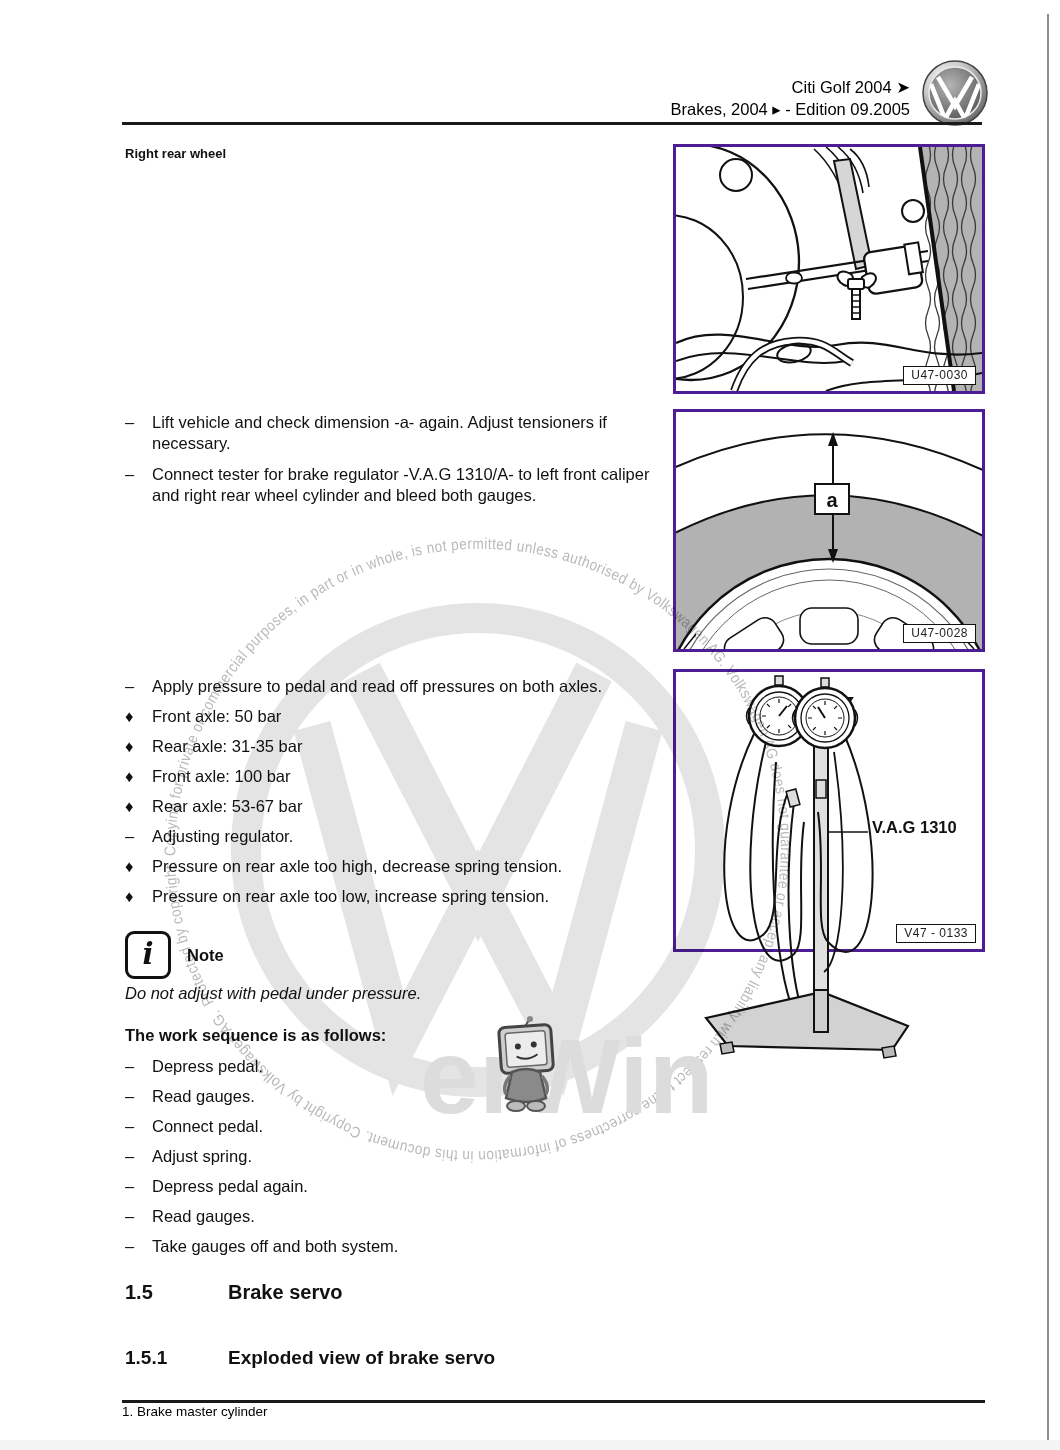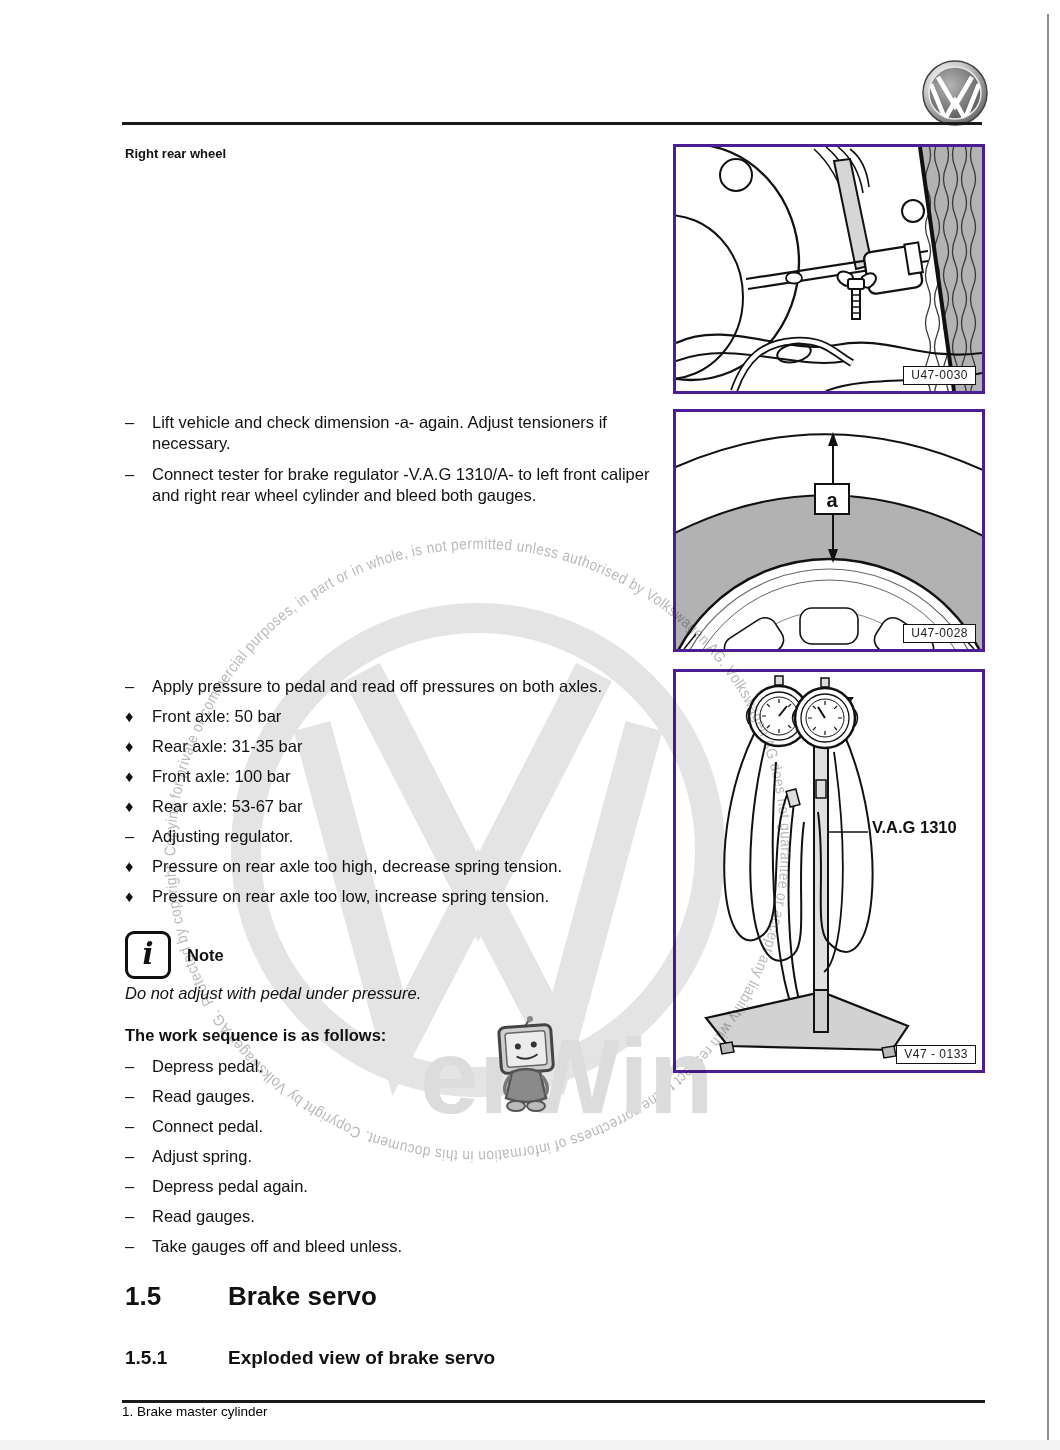--- a/index.html
+++ b/index.html
@@ -25,40 +25,44 @@
   .li.tight{margin-bottom:9px;}
   .note-row{position:absolute;top:931px;left:125px;display:flex;align-items:center;gap:16px;}
   .note-icon{width:40px;height:40px;border:3px solid #111;border-radius:9px;display:flex;
              align-items:center;justify-content:center;font-family:"DejaVu Serif",serif;
              font-style:italic;font-weight:bold;font-size:29px;padding-bottom:2px;}
   .note-label{font-size:16.5px;font-weight:bold;}
   .note-text{position:absolute;top:984px;left:125px;font-size:16.5px;font-style:italic;}
   .work-head{position:absolute;top:1026px;left:125px;font-size:16.5px;font-weight:bold;}
   .sec{position:absolute;left:125px;font-weight:bold;}
   .sec .num{display:inline-block;width:103px;}
-  .sec1{top:1281px;font-size:26px;}
+  .sec1{top:1281px;font-size:20px;}
   .sec2{top:1347px;font-size:19px;}
   
   .fig{position:absolute;left:673px;width:312px;border:3px solid #4c1d95;background:#fff;box-sizing:border-box;}
   .fig1{top:144px;height:250px;}
   .fig2{top:409px;height:243px;}
-  .fig3{top:669px;height:404px;}
+  .fig3{top:669px;height:283px;}
   .fig svg{display:block;}
   .figlabel{position:absolute;right:6px;bottom:6px;border:1.5px solid #111;background:#fff;
             font-size:12px;padding:1px 7px 2px;letter-spacing:.5px;color:#222;}
   .vag-label{position:absolute;left:196px;top:146px;font-size:16.5px;font-weight:bold;white-space:nowrap;}
   
   .wm{position:absolute;top:0;left:0;width:1060px;height:1450px;pointer-events:none;
       mix-blend-mode:multiply;z-index:5;}
 </style>
 </head>
 <body>
 
 <div class="page">
 
+  <div class="hdr-text">
+    <div>Citi Golf 2004 ➤</div>
+    <div>Brakes, 2004 ▸ - Edition 09.2005</div>
+  </div>
   <div class="hdr-logo">
     <svg width="66" height="66" viewBox="0 0 66 66">
       <defs>
         <radialGradient id="lgOut" cx="35%" cy="30%" r="80%">
           <stop offset="0%" stop-color="#fafafa"></stop>
             <stop offset="45%" stop-color="#c8c8c8"></stop>
             <stop offset="100%" stop-color="#5d5d5d"></stop>
         </radialGradient>
         <radialGradient id="lgIn" cx="40%" cy="35%" r="80%">
           <stop offset="0%" stop-color="#b5b5b5"></stop>
@@ -153,21 +157,21 @@
     <div class="li tight">
         <span class="bul">–</span>
         <span>Depress pedal again.</span>
       </div>
     <div class="li tight">
         <span class="bul">–</span>
         <span>Read gauges.</span>
       </div>
     <div class="li tight">
         <span class="bul">–</span>
-        <span>Take gauges off and bleed unless.</span>
+        <span>Take gauges off and both system.</span>
       </div>
   </div>
 
   <div class="sec sec1">
     <span class="num">1.5</span><span>Brake servo</span>
   </div>
   <div class="sec sec2">
     <span class="num">1.5.1</span><span>Exploded view of brake servo</span>
   </div>
 

